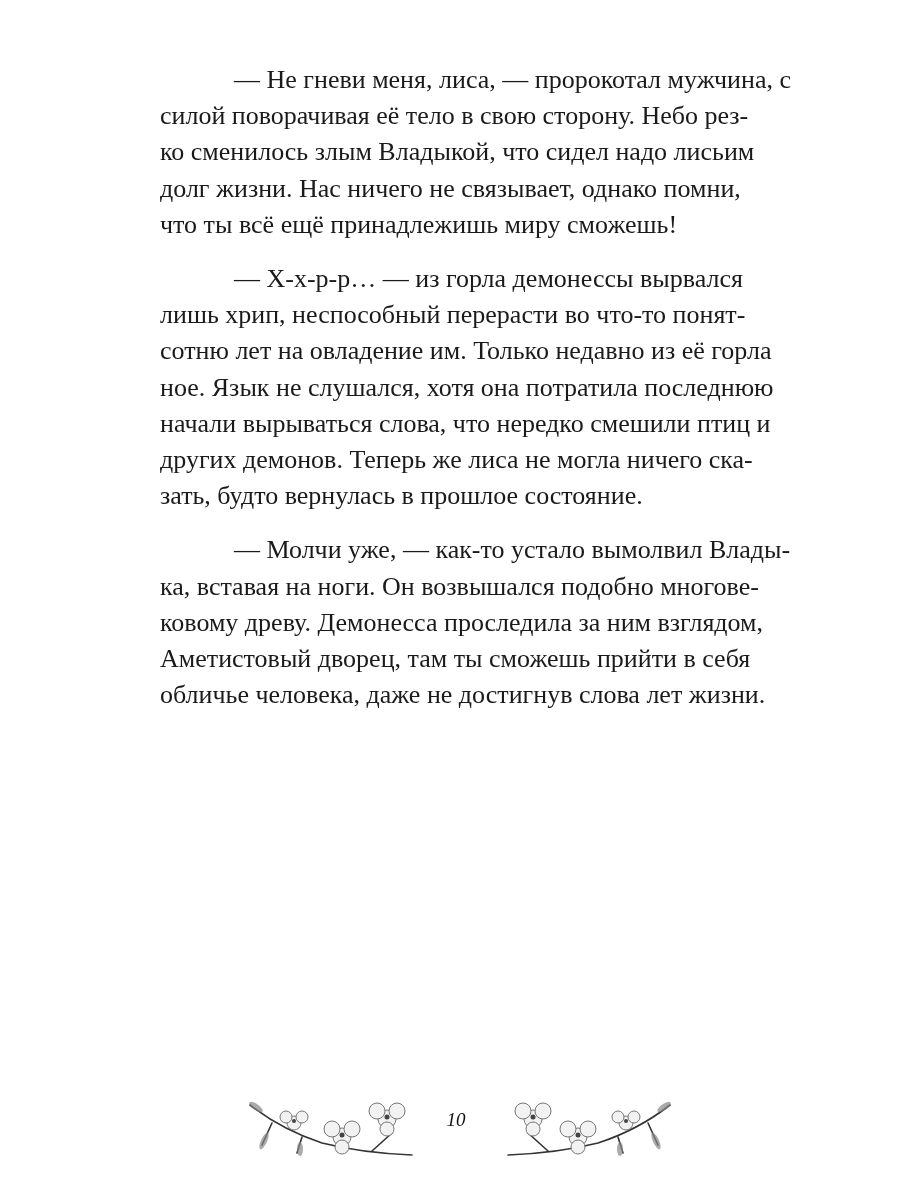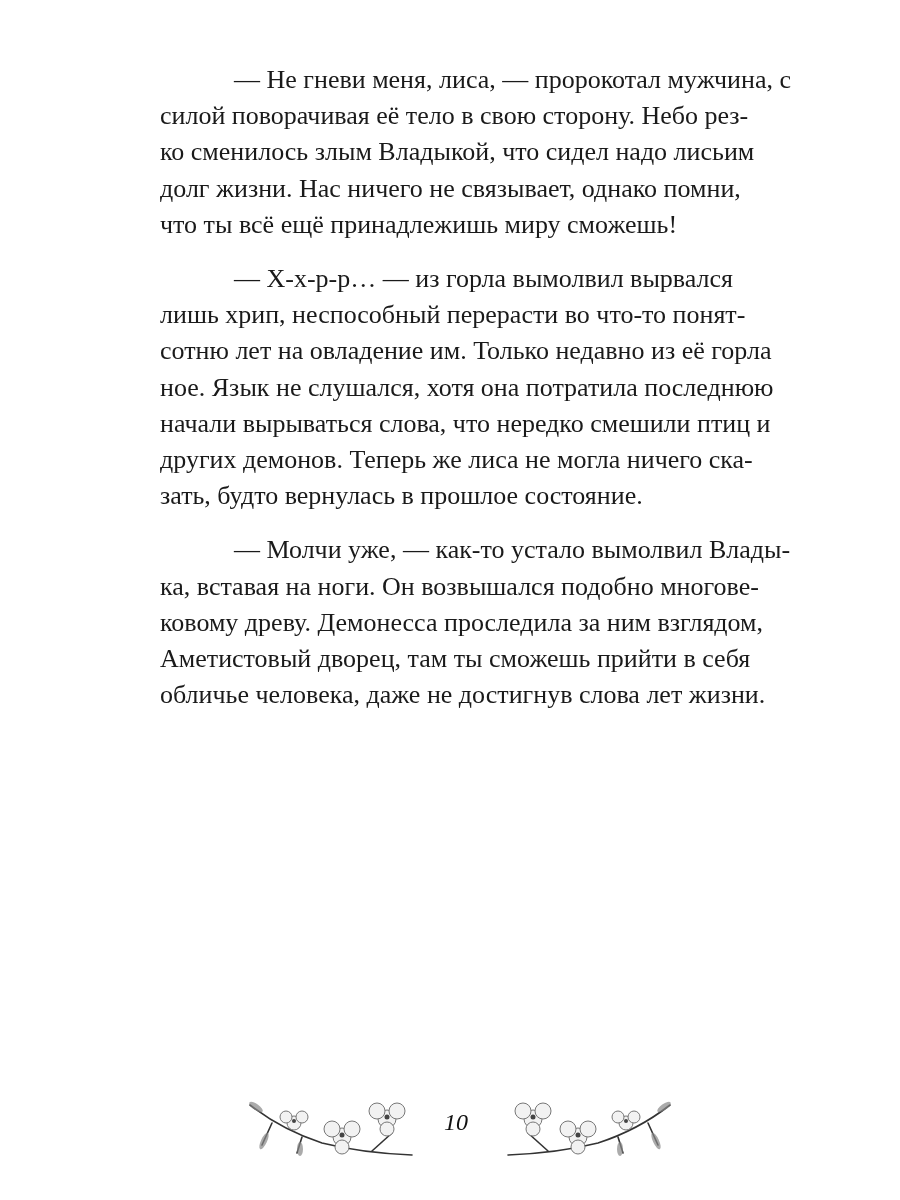--- a/index.html
+++ b/index.html
@@ -12,40 +12,40 @@
   }
   .para { margin: 0 0 18px 0; }
   .line { display: block; white-space: nowrap; }
   .line.indent { padding-left: 74px; }
   .footer {
     position: absolute; left: 0; top: 1095px; width: 900px; height: 70px;
   }
   .page-number {
     position: absolute; left: 436px; top: 14px; width: 40px; text-align: center;
     font-family: "Liberation Serif", "DejaVu Serif", serif; font-style: italic;
-    font-size: 24px; color: #111;
+    font-size: 19px; color: #111;
   }
   .ornament { position: absolute; top: 0; width: 180px; height: 70px; }
   .ornament.left { left: 242px; }
   .ornament.right { left: 498px; transform: scaleX(-1); }
 </style>
 </head>
 <body>
 
 <div class="page">
   <div class="text-block">
     <p class="para">
       <span class="line indent">— Не гневи меня, лиса, — пророкотал мужчина, с</span>
       <span class="line">силой поворачивая её тело в свою сторону. Небо рез-</span>
       <span class="line">ко сменилось злым Владыкой, что сидел надо лисьим</span>
       <span class="line">долг жизни. Нас ничего не связывает, однако помни,</span>
       <span class="line">что ты всё ещё принадлежишь миру сможешь!</span>
     </p>
     <p class="para">
-      <span class="line indent">— Х-х-р-р… — из горла вымолвил вырвался</span>
+      <span class="line indent">— Х-х-р-р… — из горла демонессы вырвался</span>
       <span class="line">лишь хрип, неспособный перерасти во что-то понят-</span>
       <span class="line">сотню лет на овладение им. Только недавно из её горла</span>
       <span class="line">ное. Язык не слушался, хотя она потратила последнюю</span>
       <span class="line">начали вырываться слова, что нередко смешили птиц и</span>
       <span class="line">других демонов. Теперь же лиса не могла ничего ска-</span>
       <span class="line">зать, будто вернулась в прошлое состояние.</span>
     </p>
     <p class="para">
       <span class="line indent">— Молчи уже, — как-то устало вымолвил Влады-</span>
       <span class="line">ка, вставая на ноги. Он возвышался подобно многове-</span>

